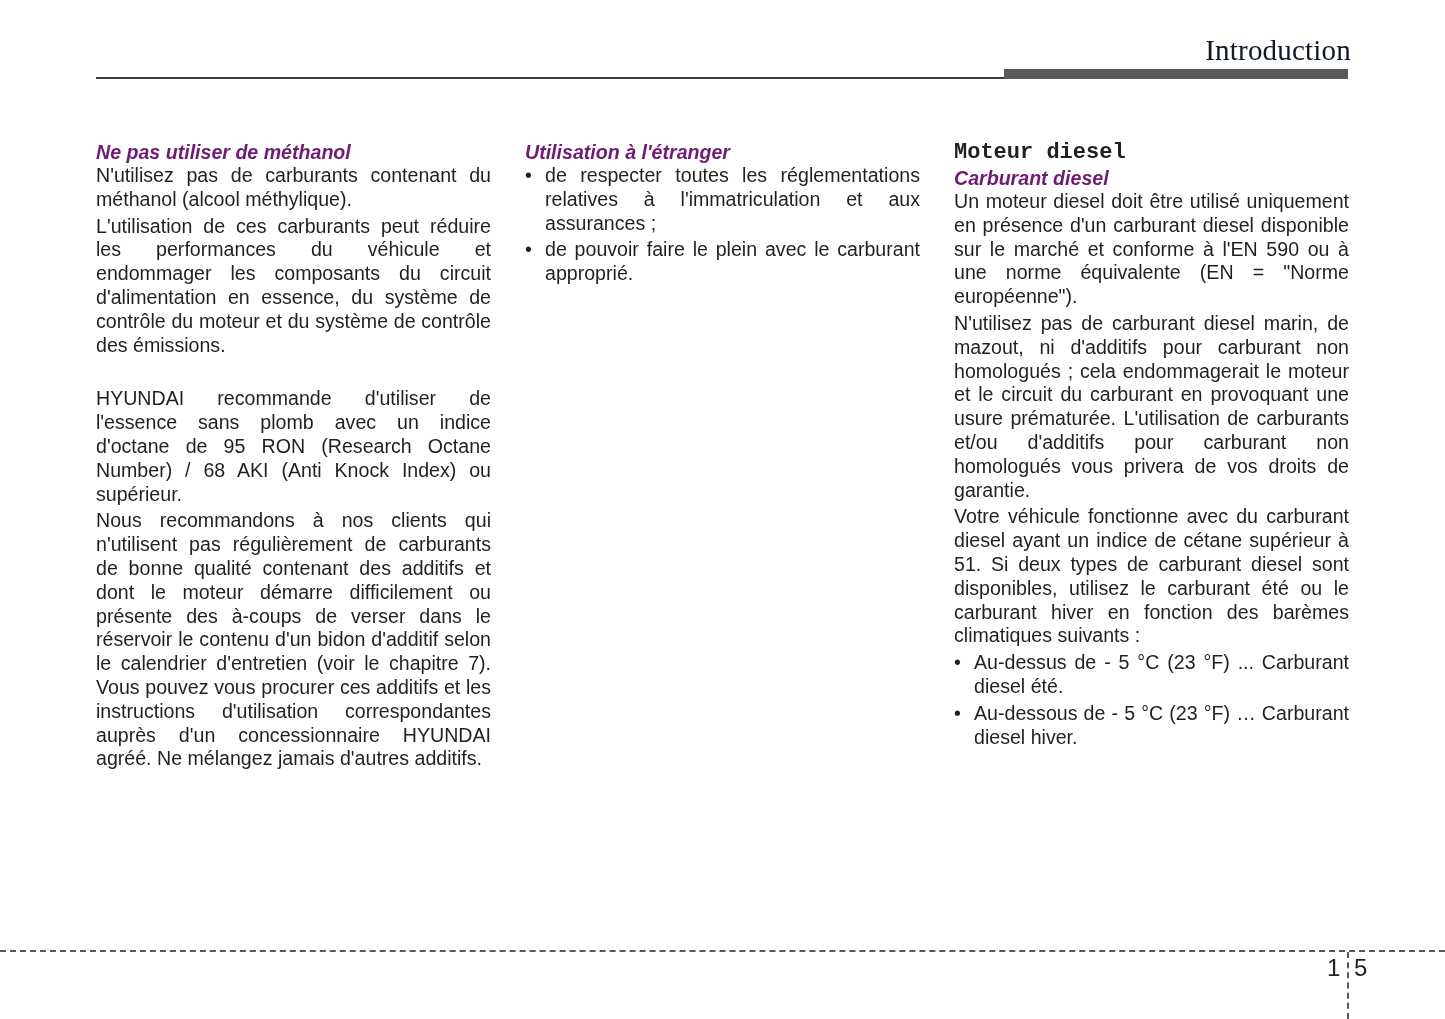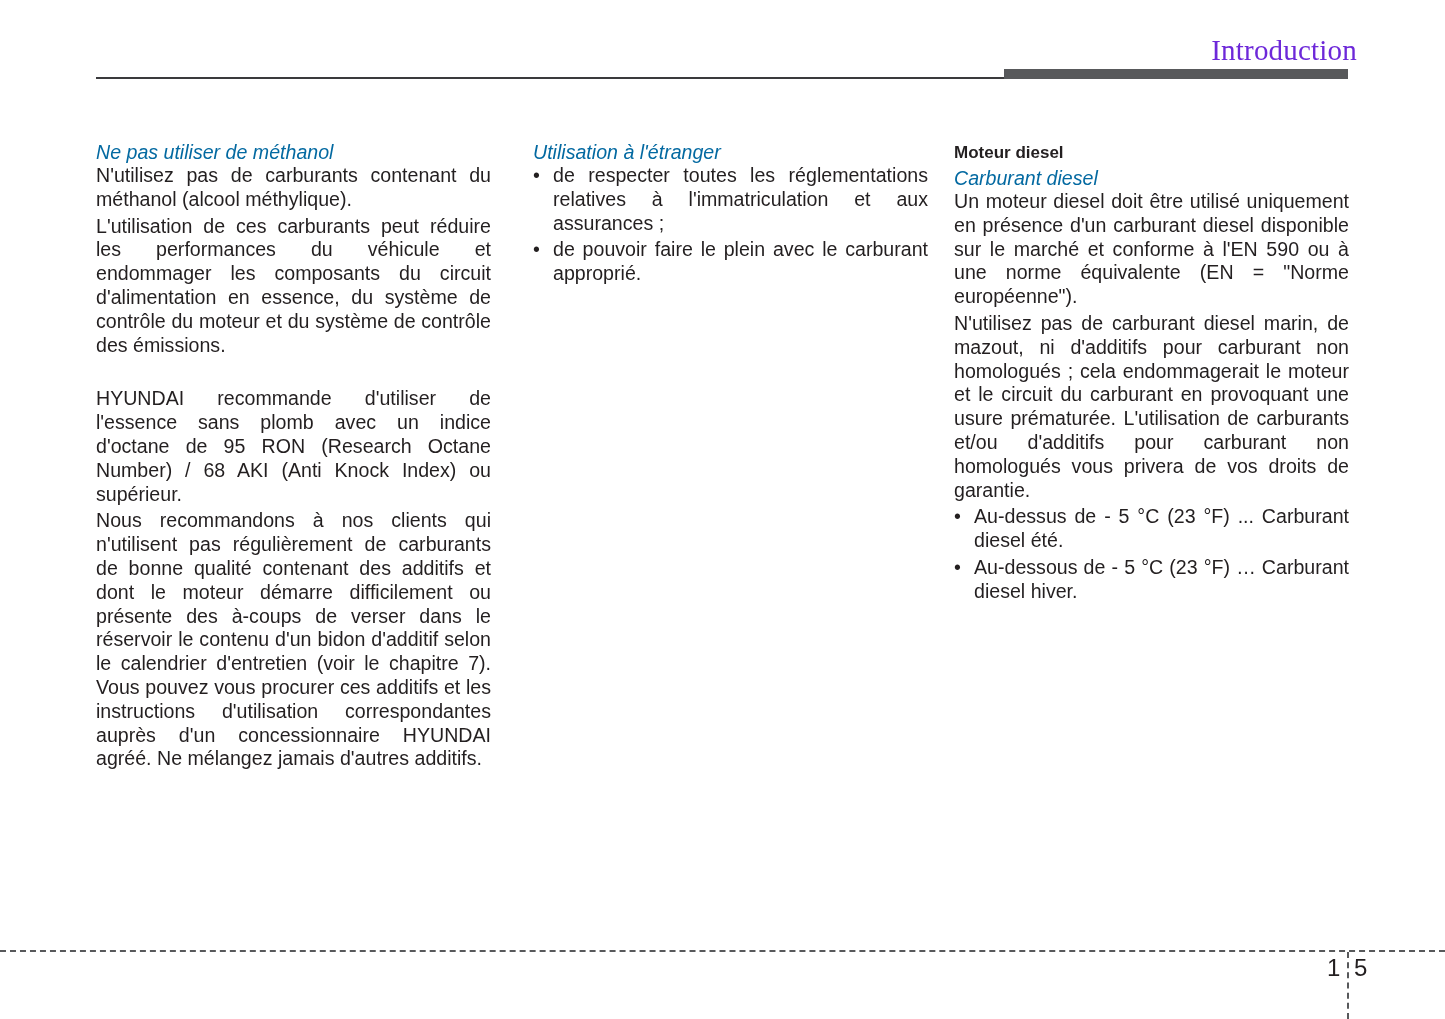--- a/index.html
+++ b/index.html
@@ -1,27 +1,27 @@
 <!DOCTYPE html>
 <html><head>
   <meta charset="utf-8">
   <style>
     html, body { margin: 0; padding: 0; background: #ffffff; }
     body { width: 1445px; height: 1019px; position: relative; overflow: hidden;
            font-family: "Liberation Sans", sans-serif; color: #231f20; }
-    .header-title { position: absolute; right: 88px; top: 34px; font-family: "Liberation Serif", serif;
-                    font-size: 29px; color: #6d28d9; letter-spacing: 0.2px; margin-left: 39px; }
+    .header-title { position: absolute; right: 94px; top: 34px; font-family: "Liberation Serif", serif;
+                    font-size: 29px; color: #0f172a; letter-spacing: 0.2px; margin-left: 39px; }
     .rule-thin { position: absolute; left: 96px; top: 77px; width: 910px; height: 2px; background: #3a3a3c; }
     .rule-thick { position: absolute; left: 1004px; top: 69px; width: 344px; height: 10px; background: #58595b; }
     .col { position: absolute; top: 140px; width: 395px; font-size: 19.6px; line-height: 23.8px; }
     .col1 { left: 96px; }
-    .col2 { left: 525px; margin-left: 8px; }
+    .col2 { left: 525px; }
     .col3 { left: 954px; }
-    .h-italic { font-weight: normal; font-style: italic; color: #0369a1; font-size: 19.6px; margin: 0; line-height: 24px; }
-    .h-bold { font-weight: bold; color: #231f20; font-size: 17px; margin: 0; line-height: 26px; }
+    .h-italic { font-weight: bold; font-style: italic; color: #701a75; font-size: 19.6px; margin: 0; line-height: 24px; }
+    .h-bold { font-weight: bold; color: #231f20; font-size: 22px; margin: 0; line-height: 26px; font-family: Liberation Mono, monospace; }
     p { margin: 0 0 3px 0; text-align: justify; text-align-last: left; }
     .gap { height: 27px; }
     ul { list-style: none; margin: 0; padding: 0; }
     li { position: relative; padding-left: 20px; text-align: justify; text-align-last: left; margin-bottom: 3px; }
     li .bullet { position: absolute; left: 0; top: 0; }
     .condensed { letter-spacing: -0.35px; }
     .dash-h { position: absolute; left: 0; top: 950px; width: 1445px; height: 0; border-top: 2px dashed #58595b; }
     .dash-v { position: absolute; left: 1347px; top: 952px; height: 67px; width: 0; border-left: 2px dashed #58595b; }
     .page-num { position: absolute; top: 954px; font-size: 24px; color: #231f20; }
     .pn-left { left: 1327px; }
@@ -55,20 +55,21 @@
       <span>de pouvoir faire le plein avec le carburant approprié.</span>
     </li>
   </ul>
 </div>
 
 <div class="col col3">
   <h2 class="h-bold">Moteur diesel</h2>
   <h3 class="h-italic">Carburant diesel</h3>
   <p>Un moteur diesel doit être utilisé uniquement en présence d'un carburant diesel disponible sur le marché et conforme à l'EN 590 ou à une norme équivalente (EN = "Norme européenne").</p>
   <p>N'utilisez pas de carburant diesel marin, de mazout, ni d'additifs pour carburant non homologués ; cela endommagerait le moteur et le circuit du carburant en provoquant une usure prématurée. L'utilisation de carburants et/ou d'additifs pour carburant non homologués vous privera de vos droits de garantie.</p>
+  <p>Votre véhicule fonctionne avec du carburant diesel ayant un indice de cétane supérieur à 51. Si deux types de carburant diesel sont disponibles, utilisez le carburant été ou le carburant hiver en fonction des barèmes climatiques suivants :</p>
   <ul>
     <li>
       <span class="bullet">•</span>
       <span>Au-dessus de - 5 °C (23 °F) ... Carburant diesel été.</span>
     </li>
     <li>
       <span class="bullet">•</span>
       <span>Au-dessous de - 5 °C (23 °F) … Carburant diesel hiver.</span>
     </li>
   </ul>

